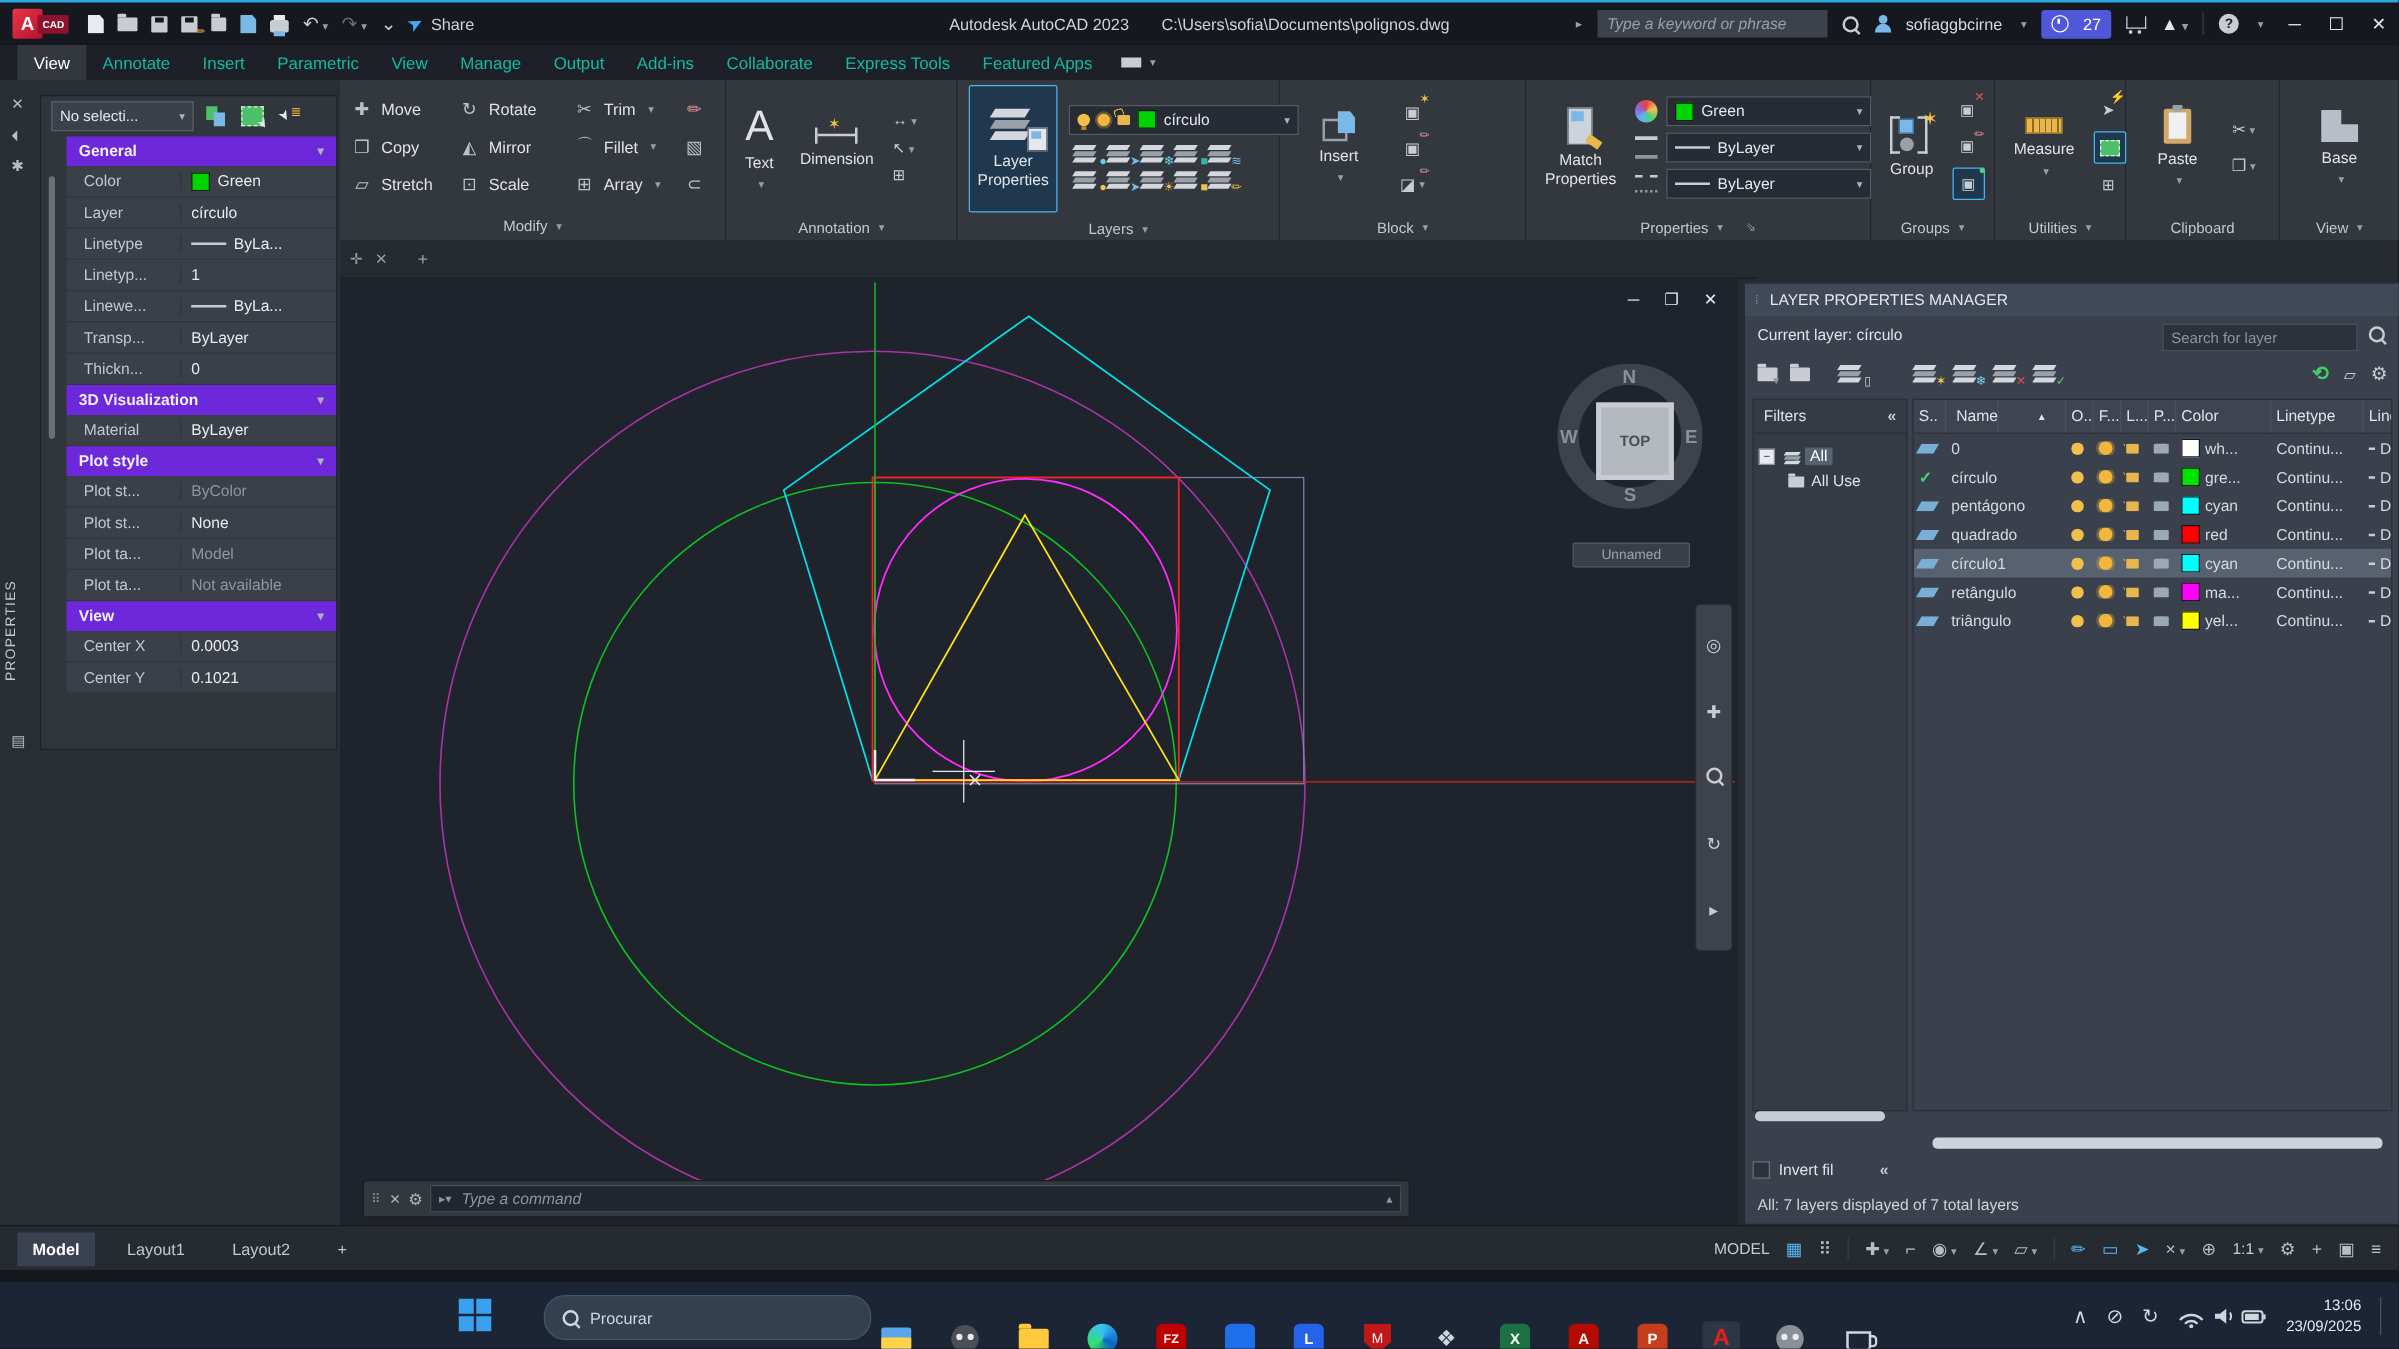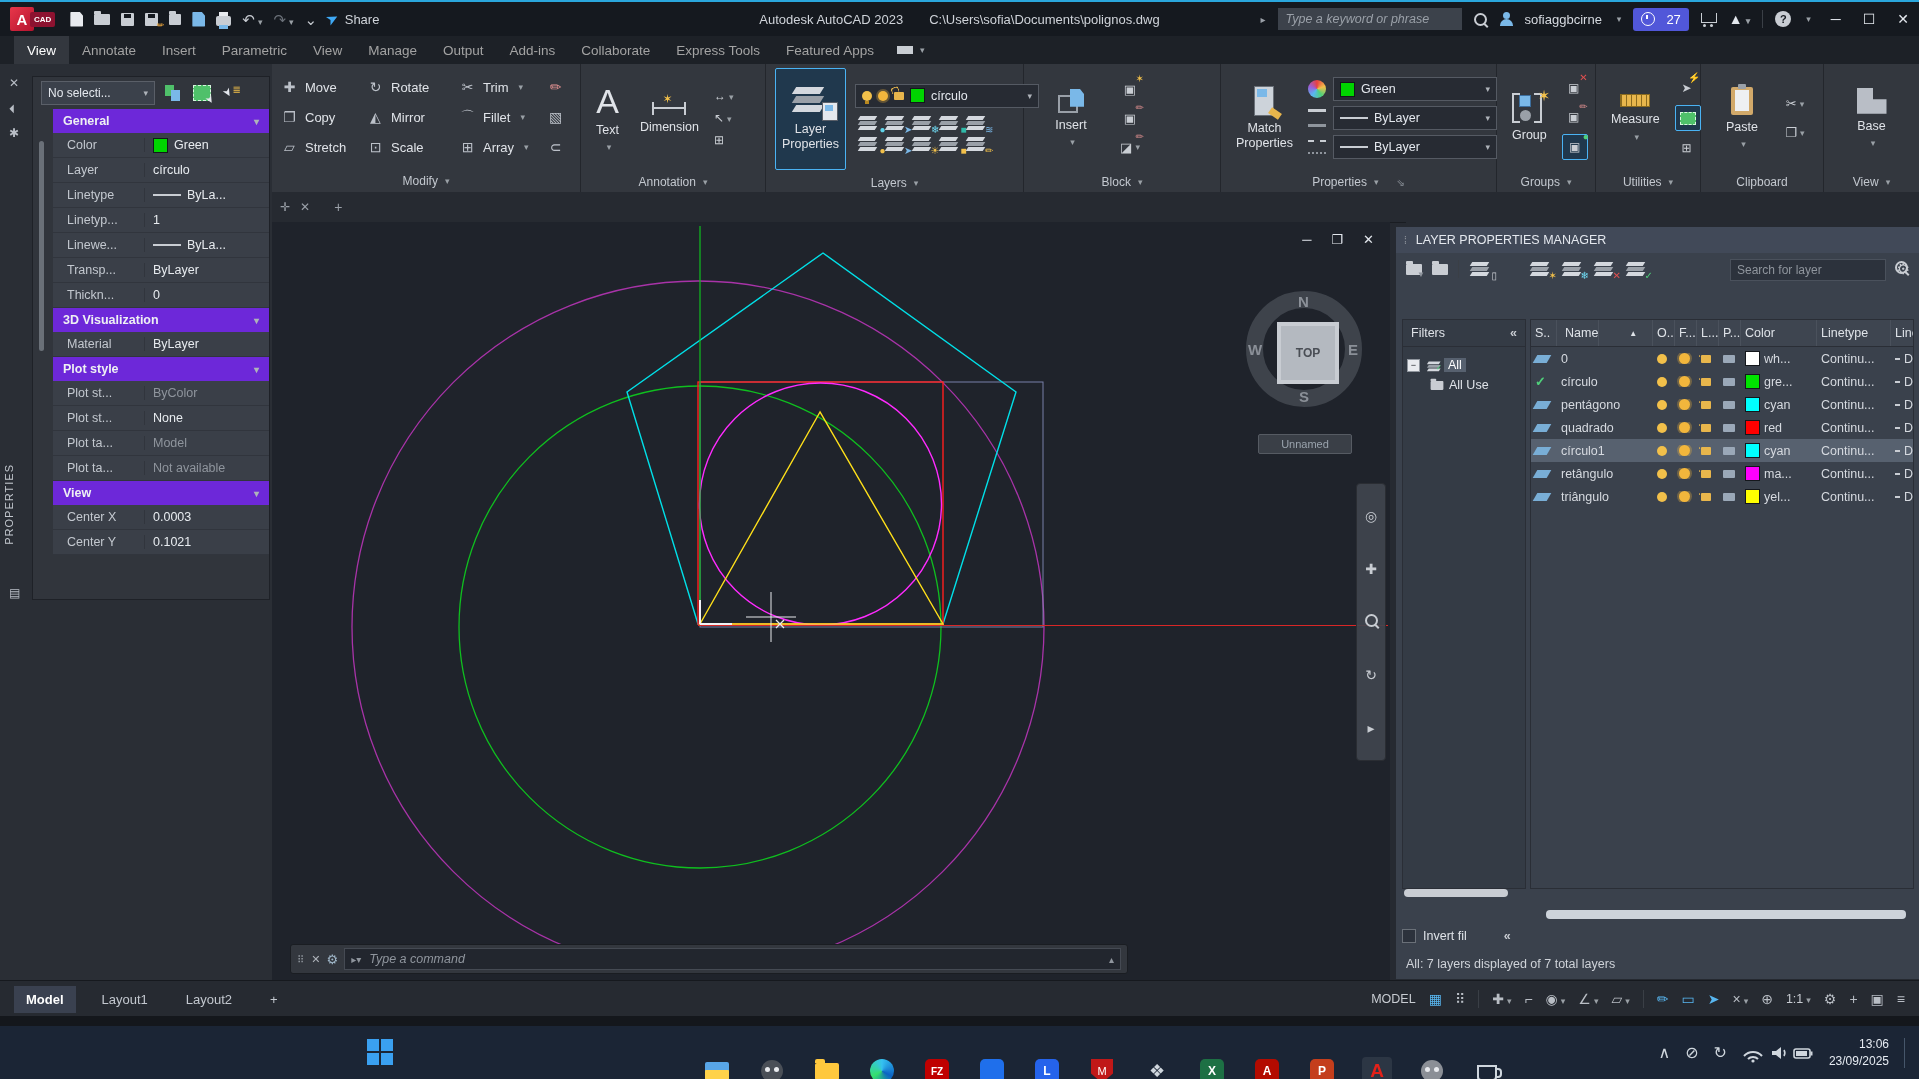--- a/index.html
+++ b/index.html
@@ -44,21 +44,21 @@
   .i-clock::after{content:"";position:absolute;left:4px;top:2px;width:1.5px;height:4px;background:#fff}
   .i-cart{width:14px;height:9px;border:1.5px solid #c9cdd3;border-top:none;position:relative;margin-top:-2px}
   .i-cart::after{content:"";position:absolute;left:1px;bottom:-5px;width:3px;height:3px;border-radius:50%;background:#c9cdd3;box-shadow:7px 0 0 #c9cdd3}
   .i-alogo{color:#e4e8ee;font-size:14px;font-weight:bold}
   .i-help{width:16px;height:16px;border-radius:50%;background:#c9cdd3;color:#15191f;font-weight:bold;font-size:11px;
           display:flex;align-items:center;justify-content:center}
   .winbtns{display:flex;gap:22px;margin-left:8px;color:#e4e8ee;font-size:14px}
 
   
   .tabsbar{position:absolute;top:36px;left:0;right:0;height:28px;background:#1d2127;display:flex;align-items:stretch;padding-left:14px}
-  .rtab{display:flex;align-items:center;padding:0 13px;font-size:13.5px;color:#a3a3a3}
+  .rtab{display:flex;align-items:center;padding:0 13px;font-size:13.5px;color:#14b8a6}
   .rtab.active{background:#33373e;color:#fff}
   .rtab-more{display:flex;align-items:center;gap:4px;padding:0 10px;color:#c9cdd3}
   .rtab-more .bar{width:16px;height:8px;background:#c9cdd3}
 
   
   .ribbon{position:absolute;top:64px;left:272px;right:0;height:128px;background:#33373e;display:flex}
   .panel{height:100%;border-right:1px solid #23262c;display:flex;flex-direction:column;flex:0 0 auto}
   .pbody{flex:1;display:flex;align-items:center;padding:4px 9px;gap:9px}
   .plabel{height:22px;display:flex;align-items:center;justify-content:center;gap:4px;font-size:12px;color:#c3c8cf}
   .bigbtn{display:flex;flex-direction:column;align-items:center;justify-content:center;gap:5px;height:96px;
@@ -793,20 +793,21 @@
         <span style="color:#8f959d;font-size:10px">▴</span>
       </div>
     </div>
   </div>
 
   <div class="lpm">
     <div class="lpm-title">
       <span class="grip">⁞</span>
       <span>LAYER PROPERTIES MANAGER</span>
     </div>
+    <div class="lpm-cur">Current layer: círculo</div>
     <input class="lpm-search" placeholder="Search for layer" style="">
     <span class="i-search lpm-searchic"></span>
     <div class="lpm-tools">
       <span class="ic-folder" style="position:relative">
           <span style="position:absolute;right:-3px;bottom:-4px;font-size:8px;color:#8f959d">▼</span>
         </span>
       <span class="ic-folder"></span>
       <span class="sep"></span>
       <span class="i-stack">
           <i></i>
@@ -1114,20 +1115,24 @@
   </div>
 
   <div class="appedge"></div>
   <div class="taskbar">
     <span class="winlogo">
         <i></i>
         <i></i>
         <i></i>
         <i></i>
       </span>
+    <span class="tsearch">
+      <span class="i-search" style="border-color:#cfd6dd"></span>
+      <span>Procurar</span>
+    </span>
     <span class="tk" style="left:702px">
         <span class="twotone"></span>
       </span>
     <span class="tk" style="left:757px">
         <span class="gimp" style="background:#4a4f57"></span>
       </span>
     <span class="tk" style="left:812px">
         <span class="yfolder"></span>
       </span>
     <span class="tk" style="left:867px">

